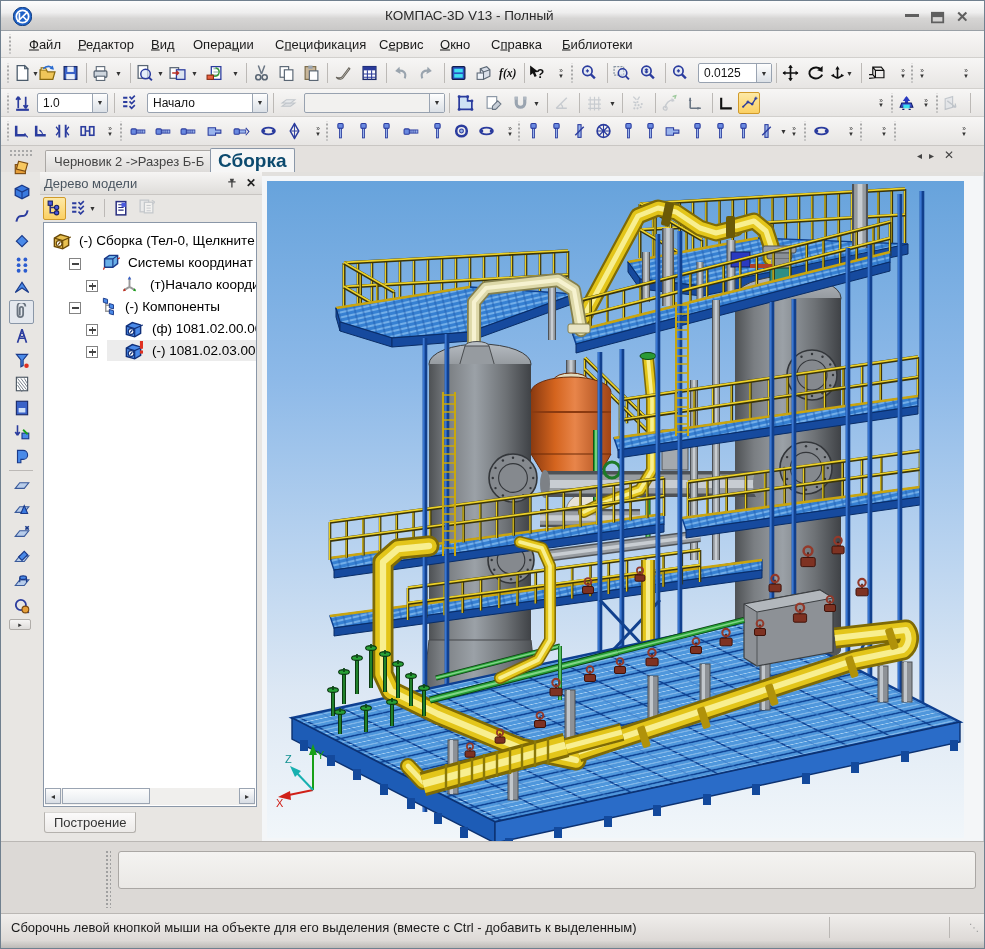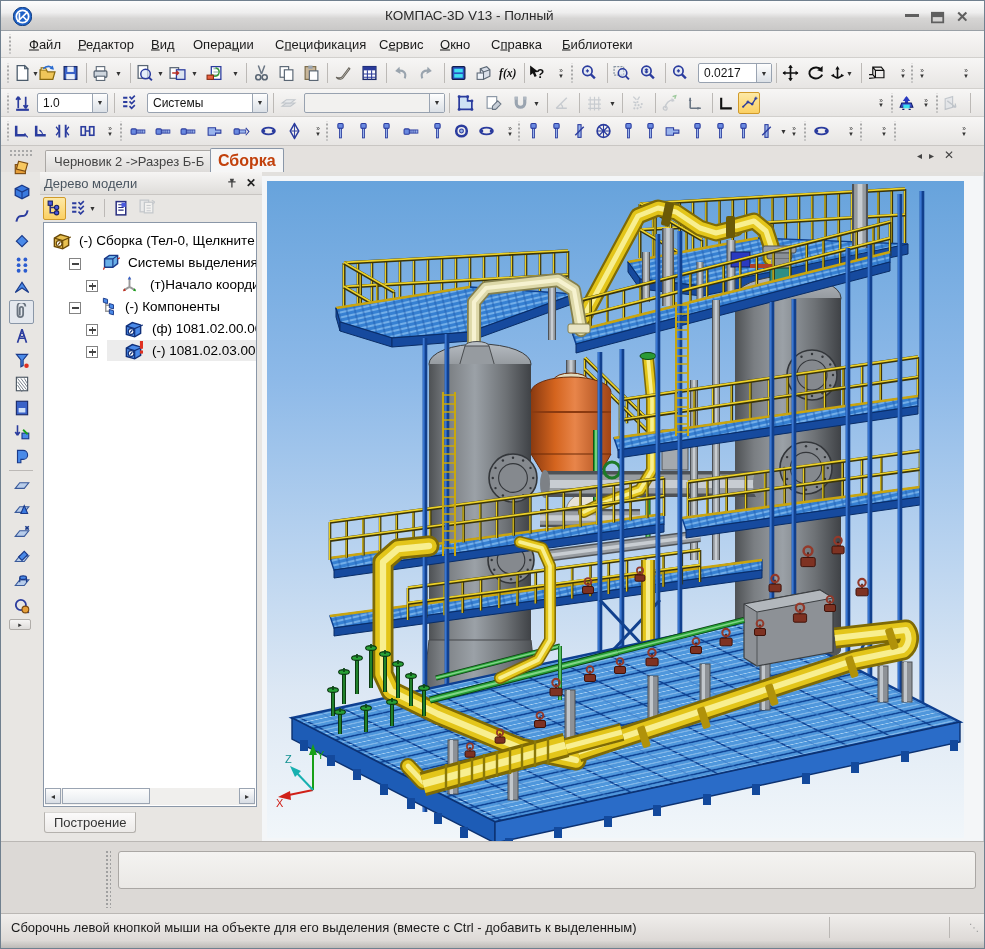--- a/index.html
+++ b/index.html
@@ -292,21 +292,21 @@
       <span style="display:inline-flex;">
         <svg width="17" height="17" viewBox="0 0 16 16">
           <circle cx="7" cy="6" r="4.4" fill="#dce8f8" fill-opacity="0.5" stroke="#2b3c9e" stroke-width="1.6"></circle>
           <path d="M5.5 6 h3 M7 4.5 v3" stroke="#2b3c9e" stroke-width="1.3"></path>
           <line x1="10" y1="9" x2="14" y2="13" stroke="#2b3c9e" stroke-width="2.2"></line>
         </svg>
       </span>
     </span>
     <span style="position:absolute;left:697px;top:50%;transform:translateY(-50%);display:inline-flex;align-items:center;">
       <span style="display:inline-flex;height:20px;border:1px solid #98a2b0;background:#fff;border-radius:2px;">
-        <span style="width:57px;font-size:12px;padding:2px 0 0 5px;color:#111;">0.0217</span>
+        <span style="width:57px;font-size:12px;padding:2px 0 0 5px;color:#111;">0.0125</span>
         <span style="width:15px;background:linear-gradient(#fefefe,#dbe0e6);border-left:1px solid #9aa4b2;display:inline-flex;align-items:center;justify-content:center;font-size:7px;color:#333;">▼</span>
       </span>
     </span>
     <span style="position:absolute;left:775px;top:50%;transform:translateY(-50%);display:inline-flex;align-items:center;">
       <span style="display:inline-block;width:1px;height:20px;background:#bcb9b6;"></span>
     </span>
     <span style="position:absolute;left:781px;top:50%;transform:translateY(-50%);display:inline-flex;align-items:center;">
       <span style="display:inline-flex;">
         <svg width="17" height="17" viewBox="0 0 16 16">
           <path d="M8 1 L8 15 M1 8 L15 8" stroke="#101010" stroke-width="1.6" fill="none"></path>
@@ -381,21 +381,21 @@
     <span style="position:absolute;left:120px;top:50%;transform:translateY(-50%);display:inline-flex;align-items:center;">
       <span style="display:inline-flex;">
         <svg width="17" height="17" viewBox="0 0 16 16">
           <path d="M2 3 h4 M2 7 h4 M2 11 h4" stroke="#2b3c9e" stroke-width="2"></path>
           <path d="M8 2 l2 2 3 -3 M8 6.5 l2 2 3 -3 M8 11 l2 2 3 -3" stroke="#2b3c9e" stroke-width="1.5" fill="none"></path>
         </svg>
       </span>
     </span>
     <span style="position:absolute;left:146px;top:50%;transform:translateY(-50%);display:inline-flex;align-items:center;">
       <span style="display:inline-flex;height:20px;border:1px solid #98a2b0;background:#fff;border-radius:2px;">
-        <span style="width:104px;font-size:12px;padding:2px 0 0 5px;color:#111;">Системы</span>
+        <span style="width:104px;font-size:12px;padding:2px 0 0 5px;color:#111;">Начало</span>
         <span style="width:15px;background:linear-gradient(#fefefe,#dbe0e6);border-left:1px solid #9aa4b2;display:inline-flex;align-items:center;justify-content:center;font-size:7px;color:#333;">▼</span>
       </span>
     </span>
     <span style="position:absolute;left:272px;top:50%;transform:translateY(-50%);display:inline-flex;align-items:center;">
       <span style="display:inline-block;width:1px;height:20px;background:#bcb9b6;"></span>
     </span>
     <span style="position:absolute;left:279px;top:50%;transform:translateY(-50%);display:inline-flex;align-items:center;">
       <span style="display:inline-flex;opacity:.45;">
         <svg width="17" height="17" viewBox="0 0 16 16">
           <path d="M2 11 l4 -3 8 0 -4 3 z" fill="#c8cfd8" stroke="#8a96a4" stroke-width="1"></path>
@@ -855,21 +855,21 @@
     <span style="position:absolute;left:892px;top:50%;transform:translateY(-50%);display:inline-flex;align-items:center;">
       <span style="display:inline-block;width:5px;height:19px;background-image:radial-gradient(circle,#a8a8a8 30%,transparent 34%);background-size:4px 4px;background-position:0 1px;"></span>
     </span>
     <span style="position:absolute;left:958px;top:50%;transform:translateY(-50%);display:inline-flex;align-items:center;">
       <span style="display:inline-flex;flex-direction:column;align-items:center;width:10px;color:#333;font-size:6.5px;line-height:5.5px;">»<span style="font-size:6px;">▼</span></span>
     </span>
   </div>
 
 <div class="abs" style="left:1px;top:146px;width:983px;height:26px;background:#e4e1de;">
   <div class="abs" style="left:44px;top:4px;height:22px;padding:0 8px;background:linear-gradient(#f4f3f2,#dddbd9);border:1px solid #aaa7a4;border-bottom:none;border-radius:2px 2px 0 0;font-size:13px;color:#444;display:flex;align-items:center;">Черновик 2 -&gt;Разрез Б-Б</div>
-  <div class="abs" style="left:209px;top:2px;height:24px;padding:0 7px;background:#f6f6f6;border:1px solid #8a97a8;border-bottom:none;border-radius:2px 2px 0 0;font-size:16px;font-weight:bold;color:#c2410c;display:flex;align-items:center;">Сборка</div>
+  <div class="abs" style="left:209px;top:2px;height:24px;padding:0 7px;background:#f6f6f6;border:1px solid #8a97a8;border-bottom:none;border-radius:2px 2px 0 0;font-size:19px;font-weight:bold;color:#0c4a6e;display:flex;align-items:center;">Сборка</div>
   <div class="abs" style="left:916px;top:2px;display:flex;gap:7px;color:#444;font-size:10px;align-items:center;">◂<span>▸</span><span style="font-size:12px;margin-left:3px;">✕</span></div>
 </div>
 
 <div class="abs" style="left:1px;top:172px;width:39px;height:669px;background:#e8e6e3;"></div>
 <div style="position:absolute;left:9px;top:149px;width:28px;">
     <div style="width:24px;height:7px;background-image:radial-gradient(circle,#a8a8a8 30%,transparent 34%);background-size:4px 4px;"></div>
     <div style="width:25px;height:24px;display:flex;align-items:center;justify-content:center;">
       <svg width="18" height="18" viewBox="0 0 16 16">
         <rect x="2" y="5" width="9" height="8" fill="#e8a03a" stroke="#7a4a10"></rect>
         <path d="M5 2 l8 2 -2 7 -8 -2 z" fill="#f8c860" stroke="#7a4a10"></path>
@@ -1039,21 +1039,21 @@
             <circle cx="6" cy="10.5" r="2.4" fill="#fff" stroke="#6b4a08"></circle>
             <path d="M5 11.5 l2 -2" stroke="#6b4a08"></path>
           </svg></span>
         <span style="position:absolute;left:35px;top:10px;font-size:13.5px;color:#000;white-space:nowrap;">(-) Сборка (Тел-0, Щелкните</span>
         <span style="position:absolute;left:25px;top:33px;"><span style="position:relative;display:inline-block;width:12px;height:12px;border:1px solid #848484;background:#fff;flex:none;"><span style="position:absolute;left:2px;top:4.4px;width:7px;height:1.4px;background:#444;"></span></span></span>
         <span style="position:absolute;left:57px;top:30px;"><svg width="19" height="19" viewBox="0 0 16 16">
             <path d="M3 5 l4 -3 h7 v7 l-4 3 h-7 z" fill="#6ab0e8" stroke="#1a3a8a" stroke-width="1.2"></path>
             <path d="M3 5 h7 l4 -3 M10 5 v7" fill="none" stroke="#1a3a8a"></path>
             <path d="M3 12 l-1 2 m12 -9 l2 -1" stroke="#c03020"></path>
           </svg></span>
-        <span style="position:absolute;left:84px;top:32px;font-size:13.5px;color:#000;white-space:nowrap;">Системы выделения</span>
+        <span style="position:absolute;left:84px;top:32px;font-size:13.5px;color:#000;white-space:nowrap;">Системы координат</span>
         <span style="position:absolute;left:42px;top:55px;"><span style="position:relative;display:inline-block;width:12px;height:12px;border:1px solid #848484;background:#fff;flex:none;"><span style="position:absolute;left:2px;top:4.4px;width:7px;height:1.4px;background:#444;"></span><span style="position:absolute;left:4.8px;top:1.6px;width:1.4px;height:7px;background:#444;"></span></span></span>
         <span style="position:absolute;left:76px;top:52px;"><svg width="19" height="19" viewBox="0 0 16 16">
             <path d="M8 2 v8 M8 10 l-5 3 M8 10 l5 3" stroke="#999" stroke-width="1.6" fill="none"></path>
             <path d="M8 1 l-1.5 2.8 h3 z" fill="#3a62c8"></path>
             <path d="M2.4 13.6 l2.6 -0.4 -1.3 -2 z" fill="#c03020"></path>
             <path d="M13.6 13.6 l-2.6 -0.4 1.3 -2 z" fill="#18a018"></path>
           </svg></span>
         <span style="position:absolute;left:106px;top:54px;font-size:13.5px;color:#000;white-space:nowrap;">(т)Начало координа</span>
         <span style="position:absolute;left:25px;top:77px;"><span style="position:relative;display:inline-block;width:12px;height:12px;border:1px solid #848484;background:#fff;flex:none;"><span style="position:absolute;left:2px;top:4.4px;width:7px;height:1.4px;background:#444;"></span></span></span>
         <span style="position:absolute;left:57px;top:74px;"><svg width="19" height="19" viewBox="0 0 16 16">

